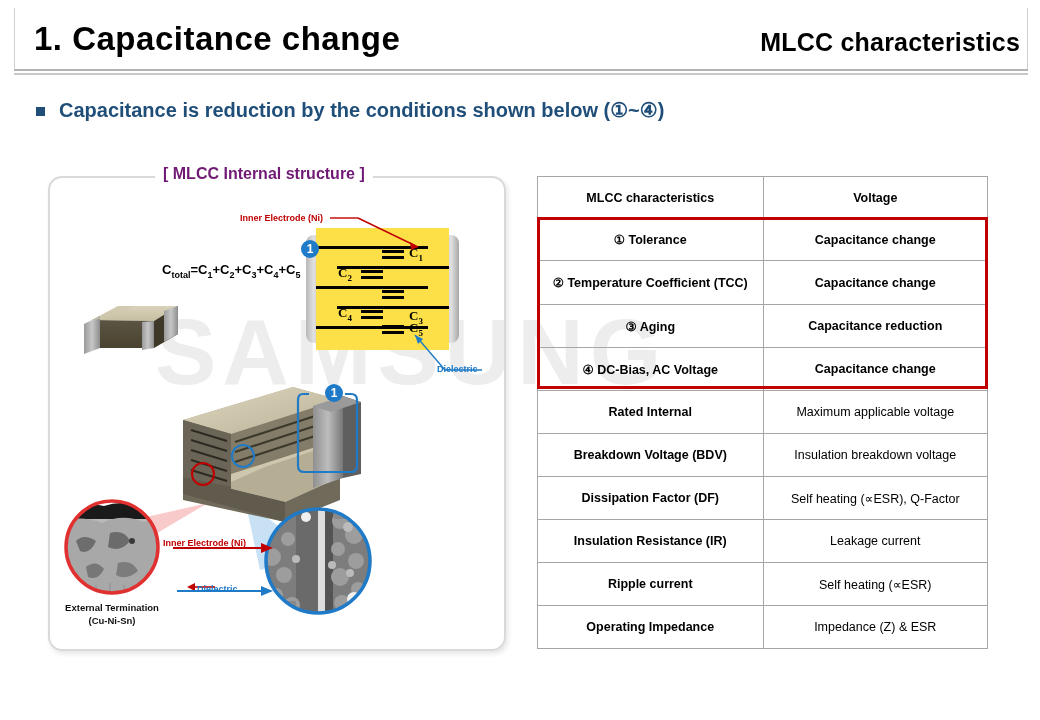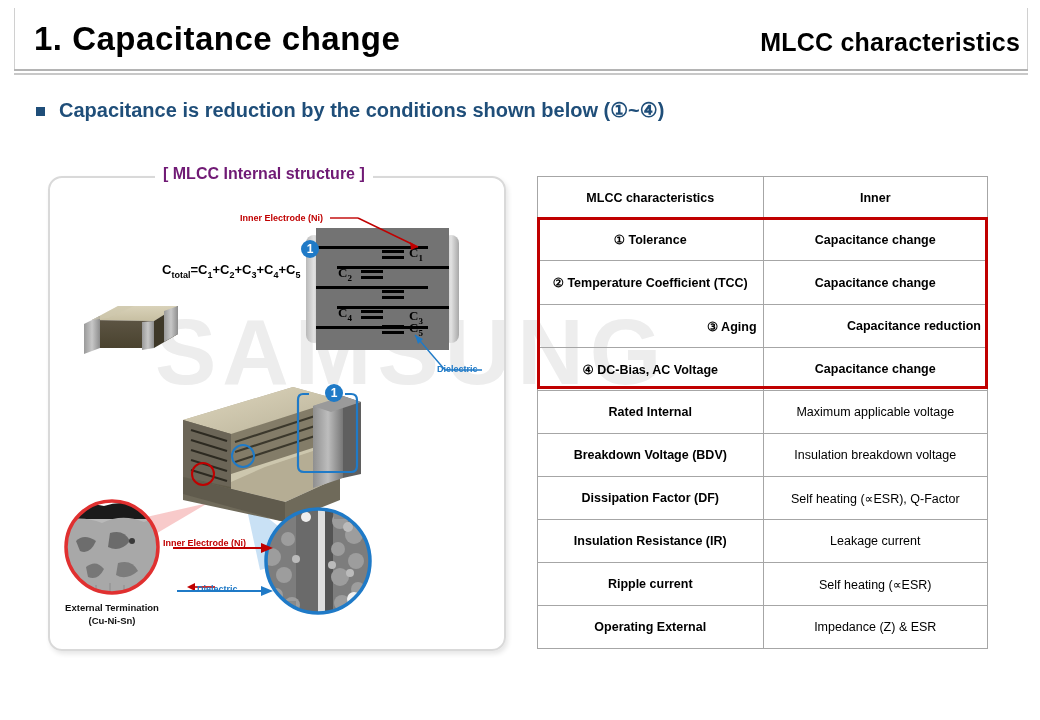--- a/index.html
+++ b/index.html
@@ -169,21 +169,21 @@
     background: linear-gradient(to right,#b8b8b8,#e2e2e2,#a8a8a8);
     border-radius: 8px;
     top: 7px;
   }
   #term-left { left: 6px; }
   #term-right { left: 143px; }
   #dielectric-body {
     position: absolute;
     left: 16px; top: 0px;
     width: 133px; height: 122px;
-    background: #737373;
+    background: #fde047;
   }
   .elec-line {
     position: absolute;
     height: 3px;
     background: #000000;
   }
   .cap-sym { position: absolute; }
   .cap-sym .p1 { position:absolute; width:22px; height:3px; background:#000; top:0; left:0; }
   .cap-sym .p2 { position:absolute; width:22px; height:3px; background:#000; top:6px; left:0; }
   .cap-lbl {
@@ -261,21 +261,21 @@
   }
   #spec-table td.col-a { width: 226px; }
   #spec-table td.col-b { width: 225px; }
   #spec-table tr.hdr td { font-size: 12.5px; font-weight: bold; height: 42px; }
   #spec-table tr.hl td.col-a { font-size: 12.5px; font-weight: bold; }
   #spec-table tr.hl td.col-b { font-size: 12.5px; font-weight: bold; }
   #spec-table tr.norm td.col-a { font-size: 12.5px; font-weight: bold; }
   #spec-table tr.norm td.col-b { font-size: 12.5px; font-weight: normal; }
   #spec-table tr.r1 td { height: 42px; }
   #spec-table tr.r2 td { height: 44px; }
-  #spec-table tr.r3 td { height: 43px; text-align: right; }
+  #spec-table tr.r3 td { height: 43px; }
   #spec-table tr.r4 td { height: 43px; }
   #spec-table tr.rr td { height: 43px; }
 
   #red-box {
     position: absolute;
     left: 537px; top: 217px;
     width: 451px; height: 172px;
     border: 3px solid #c00000;
     z-index: 7;
     pointer-events: none;
@@ -533,21 +533,21 @@
     <line x1="22" y1="66" x2="110" y2="66" stroke="#1f7ac7" stroke-width="2"></line>
     <polygon points="118,66 106,61 106,71" fill="#1f7ac7"></polygon>
   </svg>
   <div class="callout-red" style="left:163px; top:538px;">Inner Electrode (Ni)</div>
   <div class="callout-blue" style="left:197px; top:584px;">Dielectric</div>
 
   <table id="spec-table">
     <tbody>
       <tr class="hdr">
         <td class="col-a">MLCC characteristics</td>
-        <td class="col-b">Inner</td>
+        <td class="col-b">Voltage</td>
       </tr>
       <tr class="hl r1">
         <td class="col-a">① Tolerance</td>
         <td class="col-b">Capacitance change</td>
       </tr>
       <tr class="hl r2">
         <td class="col-a">② Temperature Coefficient (TCC)</td>
         <td class="col-b">Capacitance change</td>
       </tr>
       <tr class="hl r3">
@@ -572,21 +572,21 @@
       </tr>
       <tr class="norm rr">
         <td class="col-a">Insulation Resistance (IR)</td>
         <td class="col-b">Leakage current</td>
       </tr>
       <tr class="norm rr">
         <td class="col-a">Ripple current</td>
         <td class="col-b">Self heating (∝ESR)</td>
       </tr>
       <tr class="norm rr">
-        <td class="col-a">Operating External</td>
+        <td class="col-a">Operating Impedance</td>
         <td class="col-b">Impedance (Z) &amp; ESR</td>
       </tr>
     </tbody>
   </table>
 
   <div id="red-box"></div>
 
 </div>
 
 </body></html>

